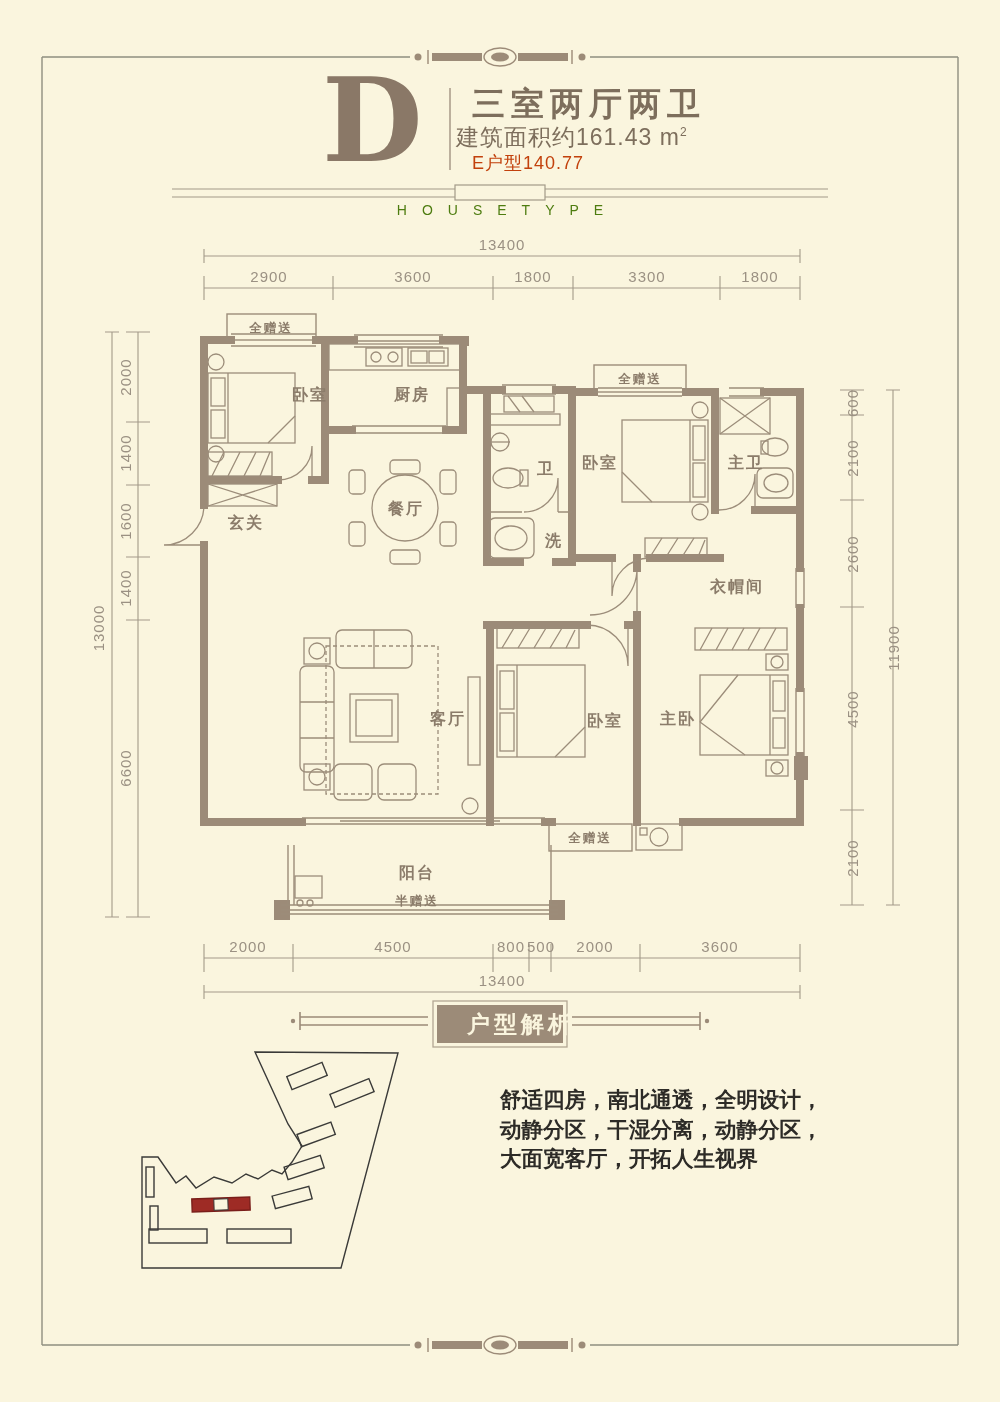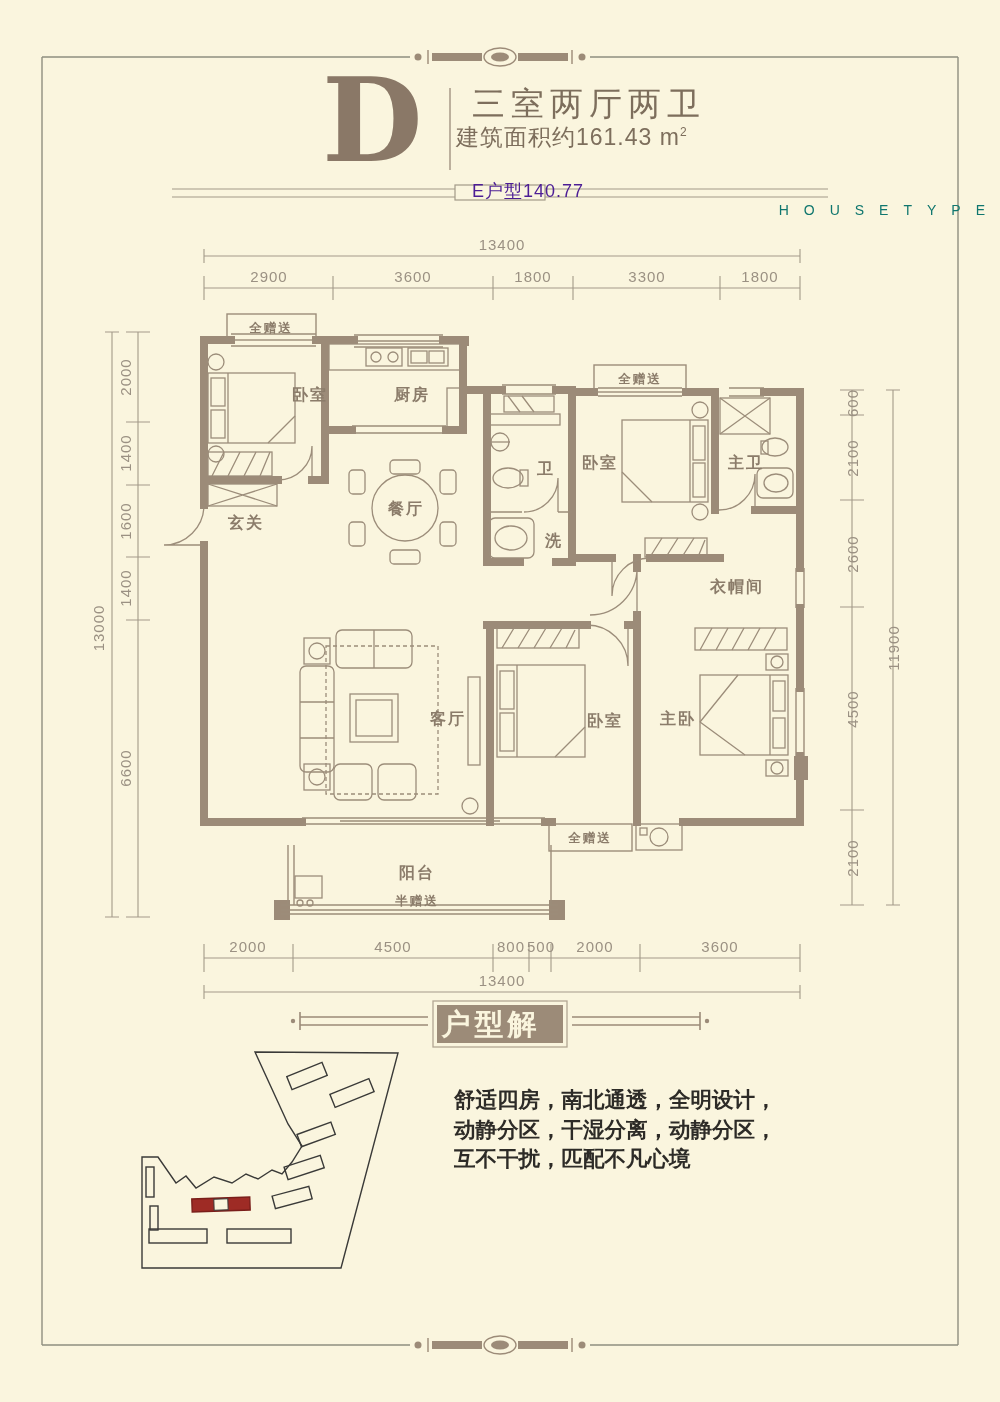--- a/index.html
+++ b/index.html
@@ -4,31 +4,31 @@
 <style>
   html,body{margin:0;padding:0;background:#FAF5DE;}
   .page{position:relative;width:1000px;height:1402px;background:#FAF5DE;overflow:hidden;
         font-family:"Liberation Sans", sans-serif;}
   .abs{position:absolute;}
   svg{position:absolute;left:0;top:0;}
   
   .d-letter{left:322px;top:62px;font-family:"DejaVu Serif", serif;font-weight:bold;
             font-size:116px;line-height:1;color:#8A7867;}
   .d-divider{left:449px;top:88px;width:2px;height:82px;background:#BCB09D;}
-  .h-title{left:472px;top:82px;font-size:33px;font-weight:normal;color:#7D6E5C;letter-spacing:6px;}
+  .h-title{left:472px;top:82px;font-size:33px;font-weight:bold;color:#7D6E5C;letter-spacing:6px;}
   .h-area{left:456px;top:122px;font-size:23px;color:#7D6E5C;letter-spacing:1px;}
   .h-area sup{font-size:12px;}
-  .h-sub{left:472px;top:151px;font-size:18px;color:#4c1d95;letter-spacing:1px;margin-top:28px;}
-  .housetype{left:0;top:202px;width:1000px;text-align:right;font-size:14px;color:#0f766e;
+  .h-sub{left:472px;top:151px;font-size:18px;color:#c2410c;letter-spacing:1px;}
+  .housetype{left:0;top:202px;width:1000px;text-align:center;font-size:14px;color:#4d7c0f;
              letter-spacing:15px;text-indent:15px;}
   
-  .badge-text{left:428px;top:1005px;width:126px;height:38px;line-height:38px;text-align:center;
-              color:#FAF5DE;font-size:29px;font-weight:bold;letter-spacing:4px;}
+  .badge-text{left:458px;top:1005px;width:126px;height:38px;line-height:38px;text-align:center;
+              color:#FAF5DE;font-size:23px;font-weight:bold;letter-spacing:4px;}
   
-  .desc{left:454px;top:1086px;font-size:21.5px;line-height:29.5px;font-weight:bold;color:#2D2B27;}
+  .desc{left:500px;top:1086px;font-size:21.5px;line-height:29.5px;font-weight:bold;color:#2D2B27;}
 </style>
 </head>
 <body>
 
 <div class="page">
 
 <svg width="1000" height="1402" viewBox="0 0 1000 1402">
 
   <g stroke="#8F8F80" stroke-width="1.4" fill="none">
     <path d="M42,57 L410,57 M590,57 L958,57 M42,1345 L410,1345 M590,1345 L958,1345 M42,57 L42,1345 M958,57 L958,1345"></path>
@@ -340,16 +340,16 @@
 <div class="abs h-title">三室两厅两卫</div>
 <div class="abs h-area"><span>建筑面积约161.43 m</span><sup>2</sup></div>
 <div class="abs h-sub">E户型140.77</div>
 <div class="abs housetype">HOUSETYPE</div>
 
 <div class="abs badge-text">户型解析</div>
 
 <div class="abs desc">
   <div>舒适四房，南北通透，全明设计，</div>
   <div>动静分区，干湿分离，动静分区，</div>
-  <div>互不干扰，匹配不凡心境</div>
+  <div>大面宽客厅，开拓人生视界</div>
 </div>
 
 </div>
 
 </body></html>

